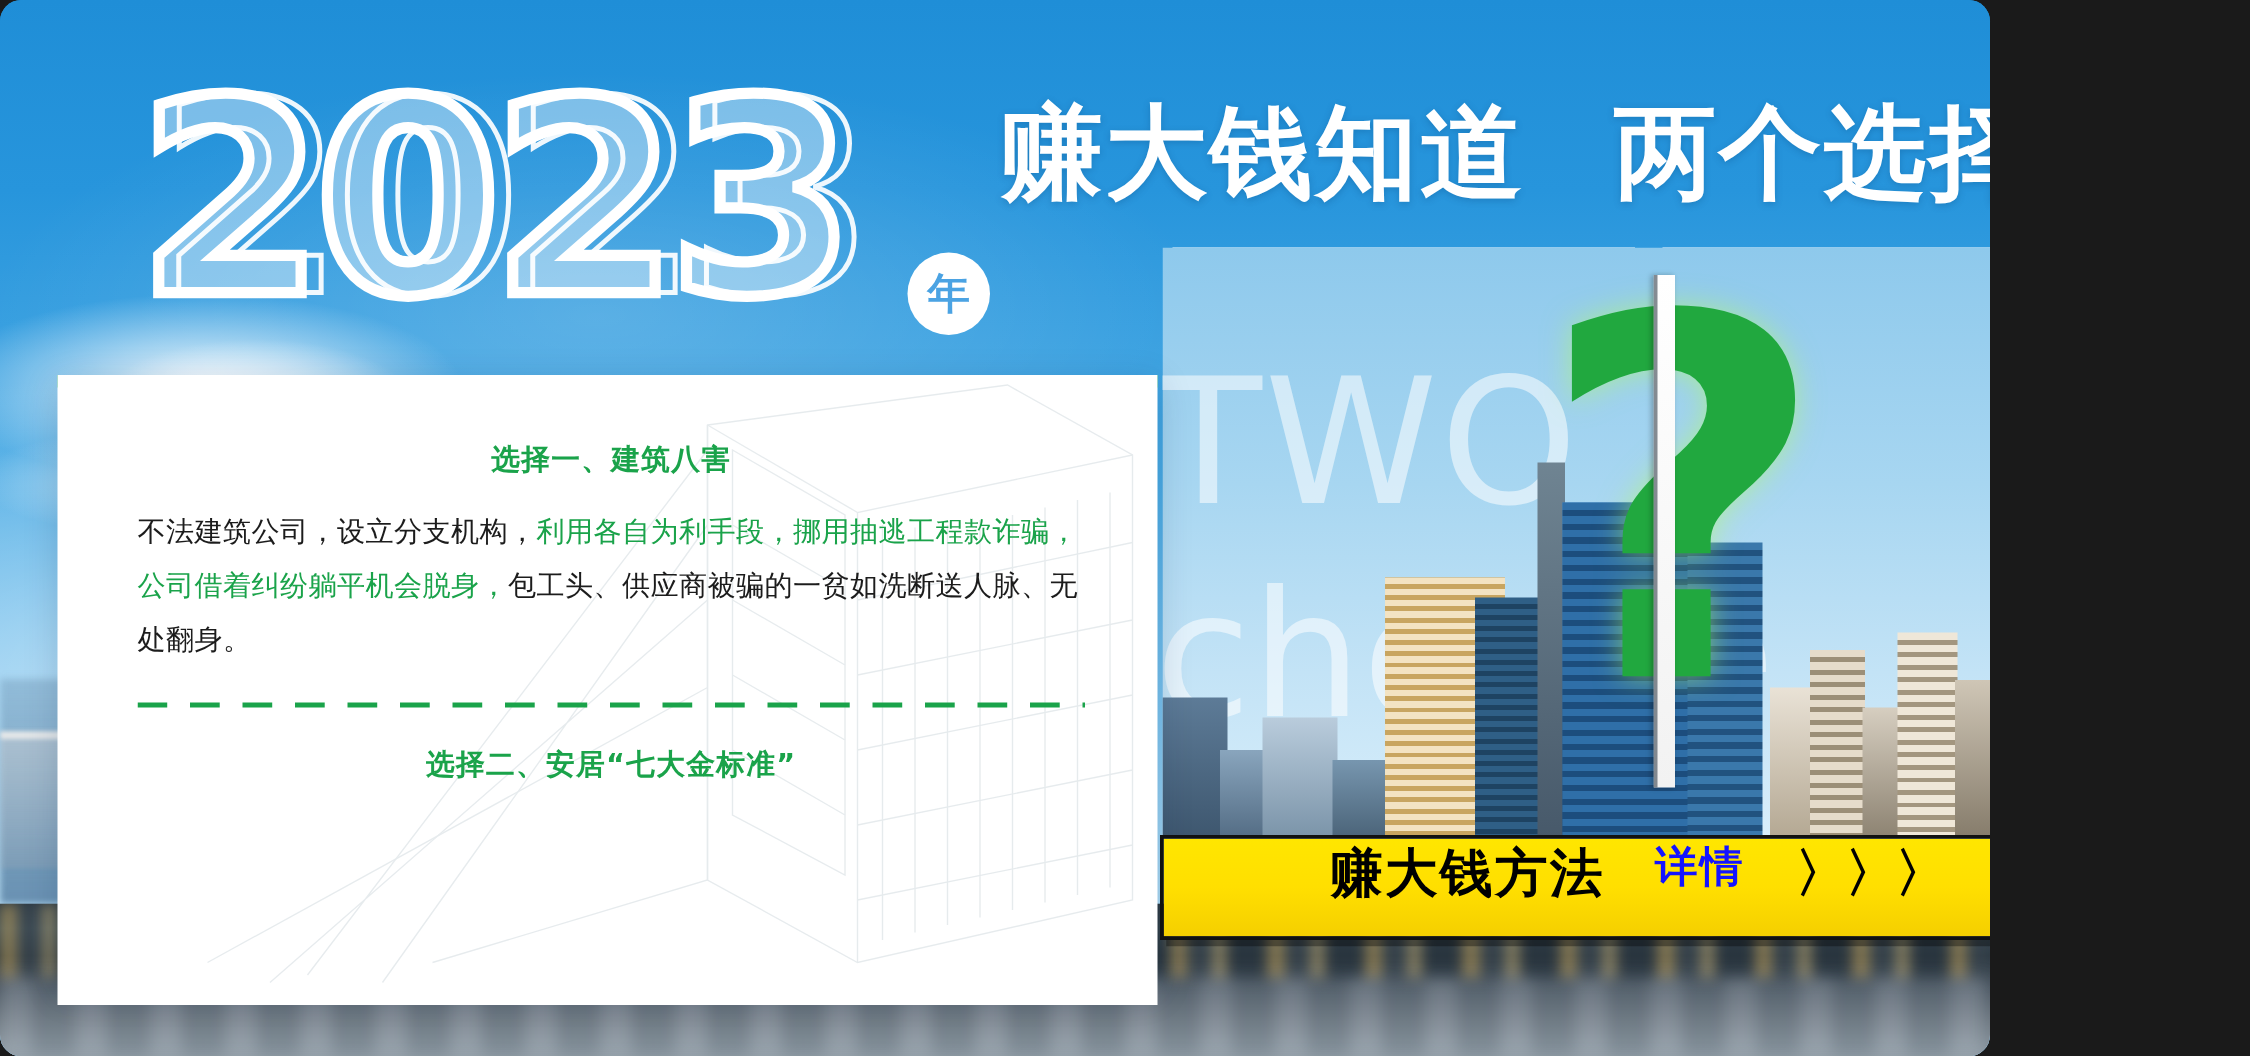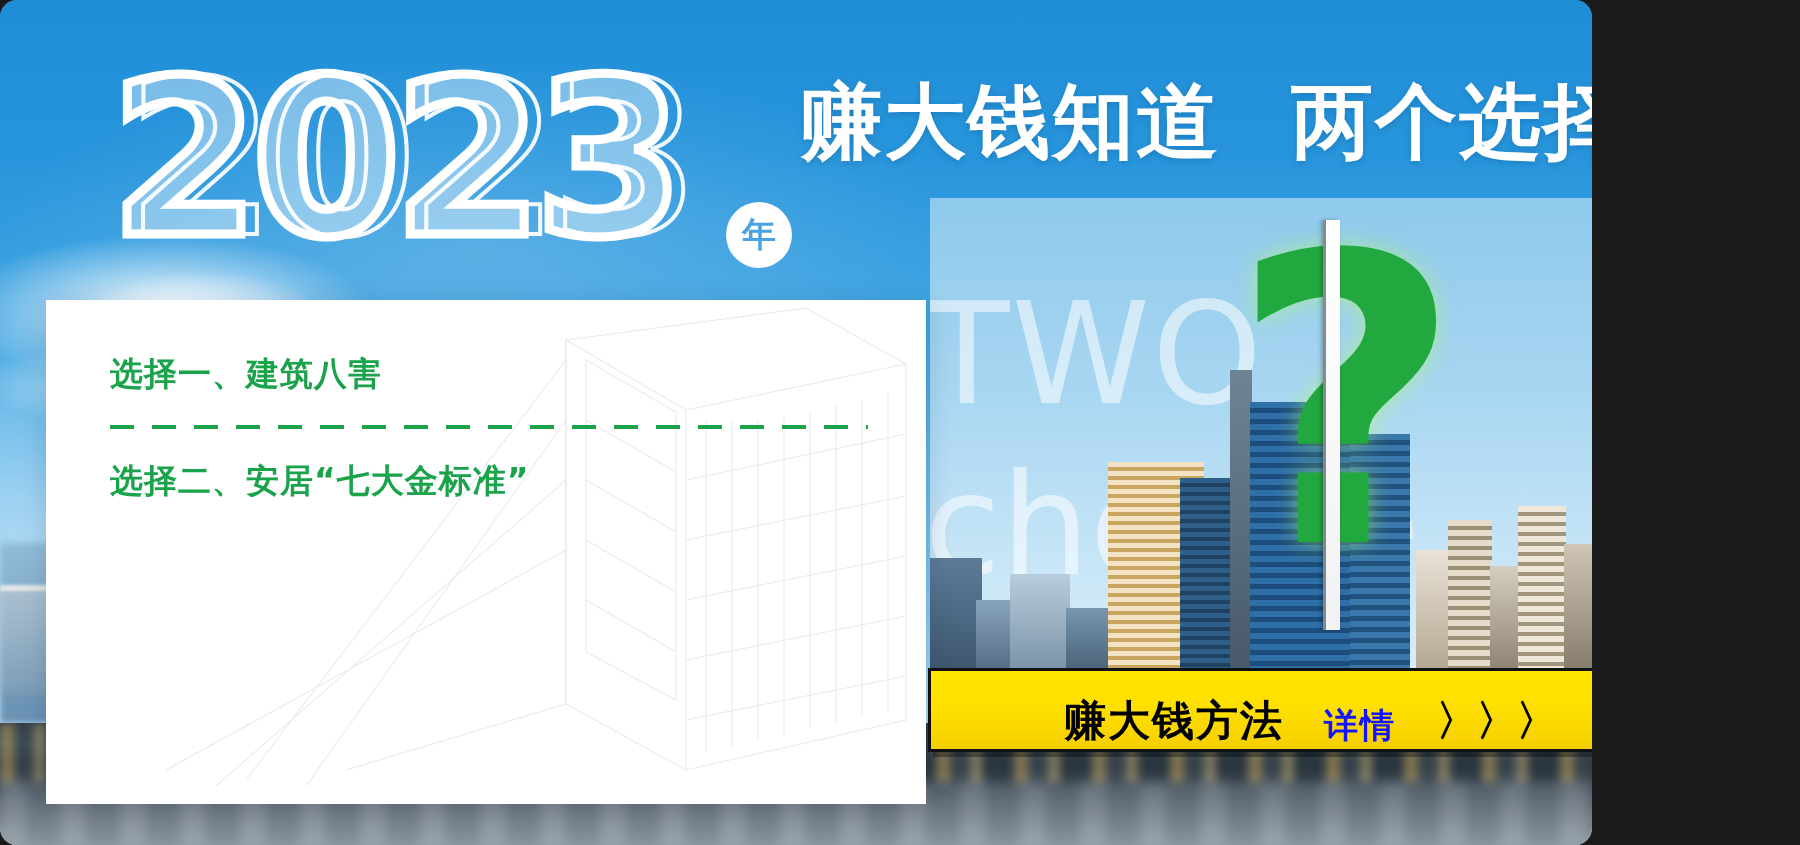--- a/index.html
+++ b/index.html
@@ -142,22 +142,22 @@
     background:#ffffff;
   }
   .blueprint{
     position:absolute; inset:0; overflow:hidden; opacity:.5;
     pointer-events:none;
   }
   .card-inner{ position:relative; padding:52px 58px 0 64px; }
 
   .sec-title{
     font-family:"DejaVu Sans", sans-serif;
-    font-size:33px; font-weight:700; color:#1aa34a;
-    letter-spacing:1px; margin-bottom:22px;
+    font-size:23px; font-weight:700; color:#1aa34a;
+    letter-spacing:1px; margin-bottom:22px;text-align:center;
   }
   .sec-body{
     font-family:"DejaVu Sans", sans-serif;
     font-size:22.5px; line-height:43px; color:#1c1c1c;
     letter-spacing:.3px;
   }
   .sec-body .hl{ color:#1aa34a; }
 
   .divider{
     margin:28px 0 30px 0;
@@ -205,21 +205,21 @@
   .qmark-white-bar2{
     position:absolute; left:393px; top:22px; width:3px; height:410px;
     background:rgba(80,90,100,.7);
   }
 
   
   .cta{
     position:absolute; left:928px; top:668px; width:764px; height:84px;
     background:linear-gradient(180deg,#ffe600 0%, #ffdf00 50%, #f5cf00 100%);
     border:3px solid #111111;
-    display:flex; align-items:flex-end; justify-content:center;
+    display:flex; align-items:flex-start; justify-content:center;
     gap:40px;
     box-shadow:5px 5px 0 rgba(0,0,0,.35);
   }
   .cta-main{
     font-family:"DejaVu Sans", sans-serif;
     font-size:42px; font-weight:700; color:#000000; letter-spacing:2px;
   }
   .cta-link{
     font-family:"DejaVu Sans", sans-serif;
     font-size:34px; font-weight:700; color:#1414ff; letter-spacing:2px;
@@ -319,20 +319,23 @@
           <path d="M300 470 L520 404 L520 40"></path>
           <path d="M200 480 L520 60 M260 486 L520 120 M170 486 L520 180"></path>
           <path d="M120 470 L520 250"></path>
         </g>
       </svg>
     </div>
 
     <div class="card-inner">
 
       <div class="sec-title">选择一、建筑八害</div>
+      <div class="sec-body">
+        <span>不法建筑公司，设立分支机构，</span><span class="hl">利用各自为利手段，挪用抽逃工程款</span><span class="hl">诈骗，公司借着纠纷躺平机会脱身，</span><span>包工头、供应商被骗的一贫如洗</span><span>断送人脉、无处翻身。</span>
+      </div>
 
       <div class="divider"></div>
 
       <div class="sec-title">选择二、安居“七大金标准”</div>
     </div>
   </div>
   <div class="card-bottom-pad"></div>
 
   <div class="cta">
     <span class="cta-main">赚大钱方法</span>

